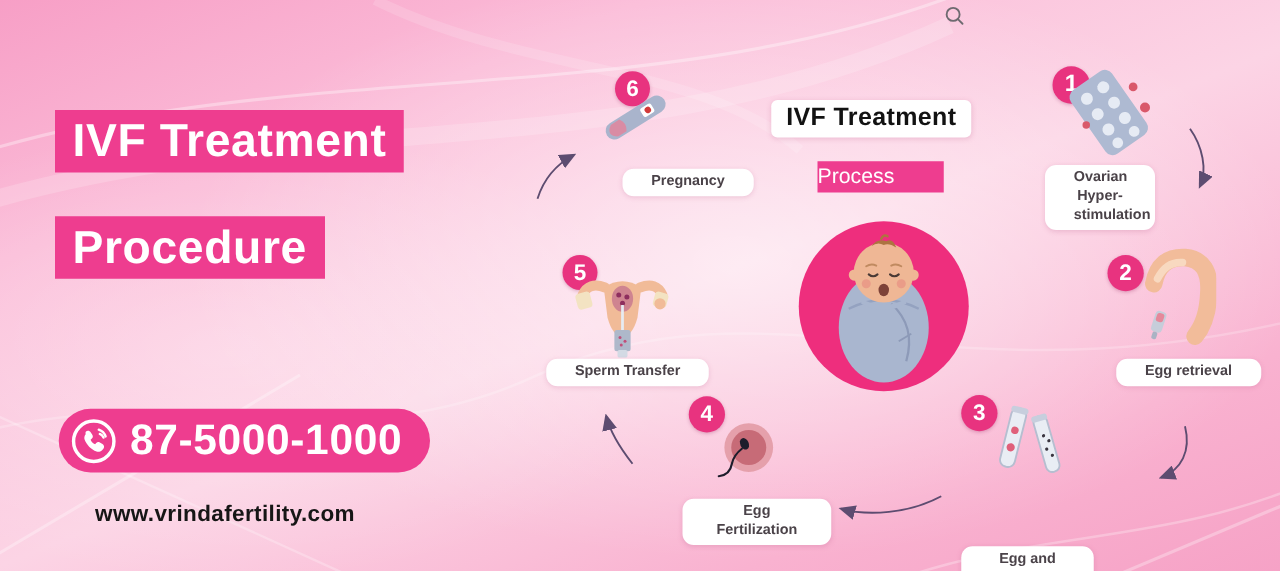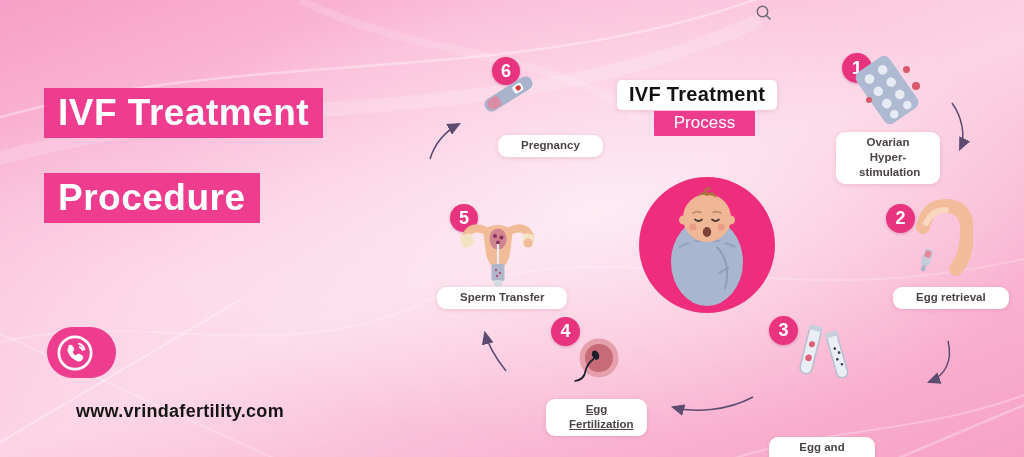--- a/index.html
+++ b/index.html
@@ -38,22 +38,22 @@
 
   #website { left:76px; top:401px; font-size:18px; font-weight:bold; color:#161616; letter-spacing:.3px; cursor:pointer; }
 
   
   #center-title {
     left:617px; top:80px; background:#ffffff; color:#121212; font-weight:bold;
     font-size:20px; padding:3px 12px 4px; border-radius:5px; letter-spacing:.3px;
     box-shadow:0 1px 4px rgba(190,90,140,.25);
   }
   #process-box {
-    left:654px; top:111px; width:101px; background:#ee3d8f; color:#fff;
-    font-size:17px; text-align:center; padding:2px 0 3px; font-weight:normal;
+    left:654px; top:129px; width:101px; background:#ee3d8f; color:#fff;
+    font-size:17px; padding:2px 0 3px; font-weight:normal;
   }
 
   #baby-circle {
     left:639px; top:177px; width:136px; height:136px; border-radius:50%;
     background:#ee2e7d;
   }
 
   
   .badge {
     position:absolute; background:#e8337f; color:#fff; font-weight:bold;
@@ -67,24 +67,24 @@
     box-shadow:0 1px 4px rgba(180,80,130,.22);
   }
 
   #badge1 { left:842px; top:53px;  width:30px; height:30px; font-size:19px; }
   #badge2 { left:886px; top:204px; width:29px; height:29px; font-size:18px; }
   #badge3 { left:769px; top:316px; width:29px; height:29px; font-size:18px; }
   #badge4 { left:551px; top:317px; width:29px; height:29px; font-size:18px; }
   #badge5 { left:450px; top:204px; width:28px; height:28px; font-size:18px; }
   #badge6 { left:492px; top:57px;  width:28px; height:28px; font-size:18px; }
 
-  #label1 { left:836px; top:132px; width:104px; }
+  #label1 { left:836px; top:132px; width:88px; }
   #label2 { left:893px; top:287px;text-align:right; }
   #label3 { left:769px; top:397px; width:106px;margin-top:40px; }
-  #label4 { left:546px; top:399px; width:101px;text-decoration:underline; }
+  #label4 { left:546px; top:399px; width:119px; }
   #label5 { left:437px; top:287px; }
   #label6 { left:498px; top:135px; }
 
   #icon1 { left:864px; top:56px; transform:rotate(-35deg); transform-origin:center; }
   .red-dot { position:absolute; border-radius:50%; background:#d9586a; }
   #rd1 { left:903px; top:66px; width:7px; height:7px; }
   #rd2 { left:912px; top:82px; width:8px; height:8px; }
   #rd3 { left:866px; top:97px; width:6px; height:6px; }
 
   #icon2 { left:911px; top:197px; }
@@ -123,20 +123,21 @@
 
   <div class="abs" id="phone-pill">
     <span>
       <svg width="38" height="38" viewBox="0 0 36 36">
         <circle cx="18" cy="18" r="15.3" fill="none" stroke="#fff" stroke-width="2.6"></circle>
         <path d="M11.8 10.9c1.2-1.3 3.1-1 4 .4l1.2 2c.5.9.4 2-.4 2.7l-1 .9c.6 1.6 1.8 2.8 3.4 3.4l.9-1c.7-.8 1.8-.9 2.7-.4l2 1.2c1.4.9 1.7 2.8.4 4l-.9.9c-1 1-2.6 1.3-4 .8-4.1-1.7-7.3-4.9-9-9-.5-1.4-.2-3 .7-4z" fill="#fff"></path>
         <path d="M21.8 9.2a8.4 8.4 0 0 1 5.2 5.2" fill="none" stroke="#fff" stroke-width="1.8" stroke-linecap="round"></path>
         <path d="M22.6 12.4a4.8 4.8 0 0 1 2.8 2.8" fill="none" stroke="#fff" stroke-width="1.8" stroke-linecap="round"></path>
       </svg>
     </span>
+    <span id="phone-number">87-5000-1000</span>
   </div>
 
   <div class="abs" id="website">www.vrindafertility.com</div>
 
   <div class="abs" id="center-title">IVF Treatment</div>
   <div class="abs" id="process-box">Process</div>
 
   <div class="abs" id="baby-circle">
     <svg width="136" height="136" viewBox="0 0 136 136">
       <ellipse cx="68" cy="85" rx="36" ry="44" fill="#a9b6cf"></ellipse>

